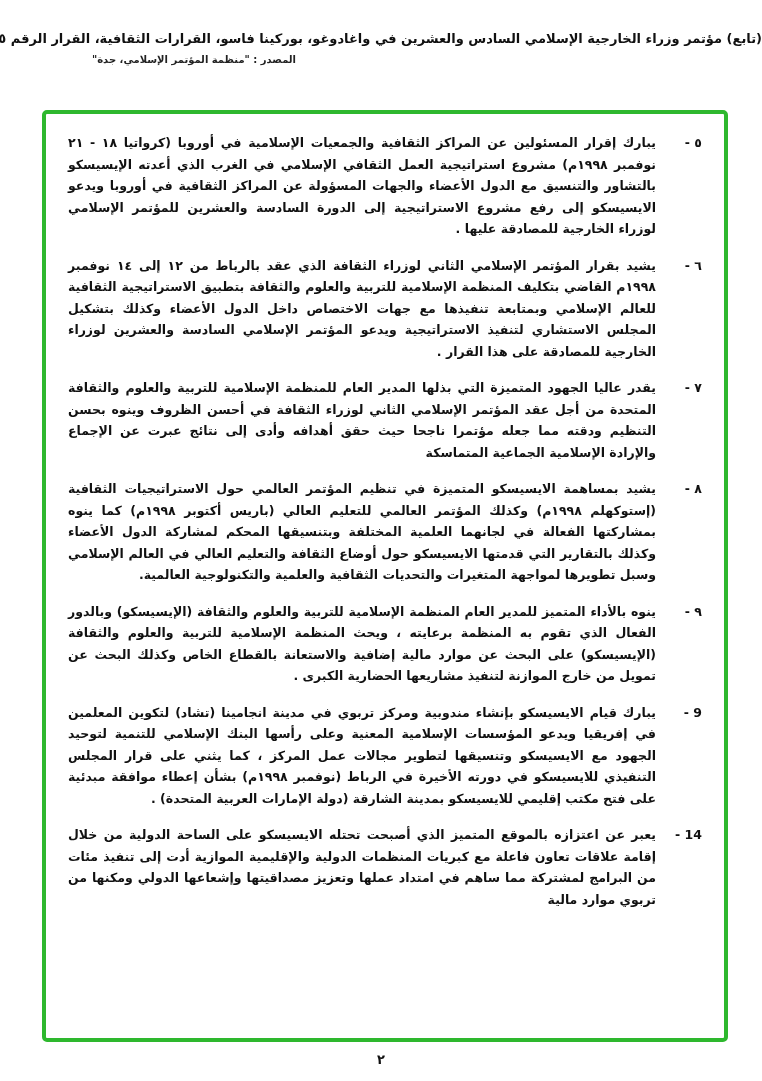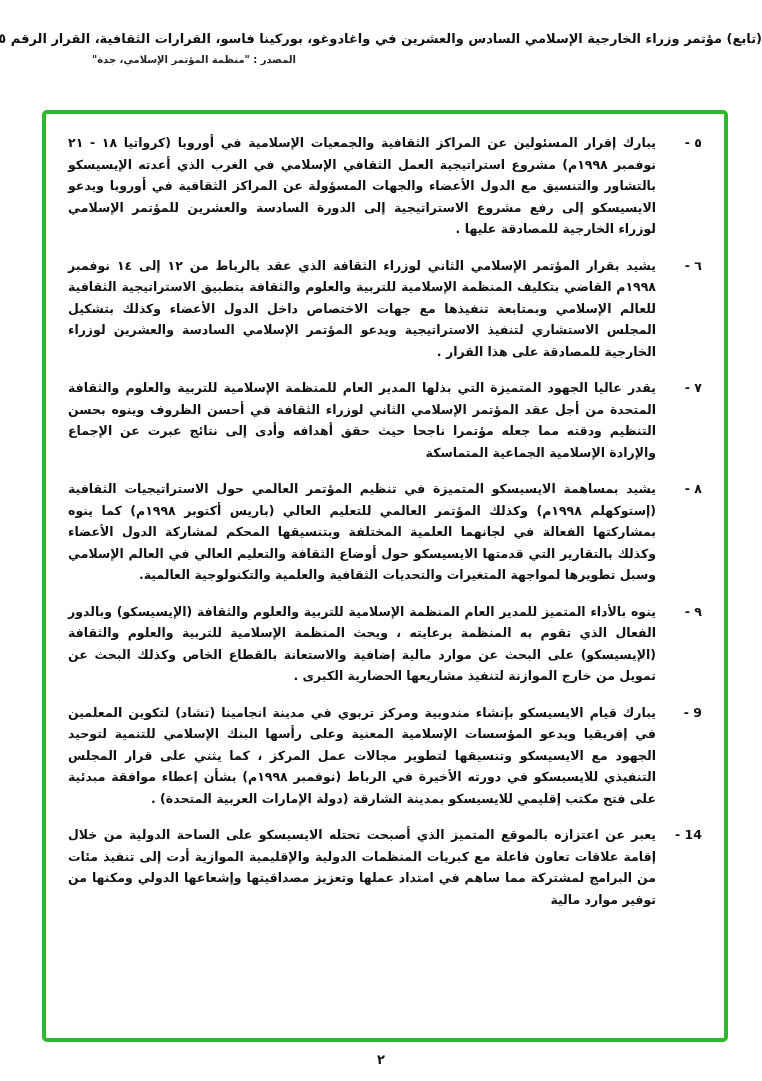--- a/index.html
+++ b/index.html
@@ -113,20 +113,20 @@
       <div class="item-text">ينوه بالأداء المتميز للمدير العام المنظمة الإسلامية للتربية والعلوم والثقافة (الإيسيسكو) وبالدور الفعال الذي تقوم به المنظمة برعايته ، ويحث المنظمة الإسلامية للتربية والعلوم والثقافة (الإيسيسكو) على البحث عن موارد مالية إضافية والاستعانة بالقطاع الخاص وكذلك البحث عن تمويل من خارج الموازنة لتنفيذ مشاريعها الحضارية الكبرى .</div>
     </div>
 
     <div class="item">
       <div class="item-number">9 -</div>
       <div class="item-text">يبارك قيام الايسيسكو بإنشاء مندوبية ومركز تربوي في مدينة انجامينا (تشاد) لتكوين المعلمين في إفريقيا ويدعو المؤسسات الإسلامية المعنية وعلى رأسها البنك الإسلامي للتنمية لتوحيد الجهود مع الايسيسكو وتنسيقها لتطوير مجالات عمل المركز ، كما يثني على قرار المجلس التنفيذي للايسيسكو في دورته الأخيرة في الرباط (نوفمبر ١٩٩٨م) بشأن إعطاء موافقة مبدئية على فتح مكتب إقليمي للايسيسكو بمدينة الشارقة (دولة الإمارات العربية المتحدة) .</div>
     </div>
 
     <div class="item">
       <div class="item-number">14 -</div>
-      <div class="item-text">يعبر عن اعتزازه بالموقع المتميز الذي أصبحت تحتله الايسيسكو على الساحة الدولية من خلال إقامة علاقات تعاون فاعلة مع كبريات المنظمات الدولية والإقليمية الموازية أدت إلى تنفيذ مئات من البرامج لمشتركة مما ساهم في امتداد عملها وتعزيز مصداقيتها وإشعاعها الدولي ومكنها من توفير موارد مالية</div>
+      <div class="item-text">يعبر عن اعتزازه بالموقع المتميز الذي أصبحت تحتله الايسيسكو على الساحة الدولية من خلال إقامة علاقات تعاون فاعلة مع كبريات المنظمات الدولية والإقليمية الموازية أدت إلى تنفيذ مئات من البرامج لمشتركة مما ساهم في امتداد عملها وتعزيز مصداقيتها وإشعاعها الدولي ومكنها من تربوي موارد مالية</div>
     </div>
 
   </div>
 
   <div class="page-number">٢</div>
 
 </div>
 
 </body></html>

